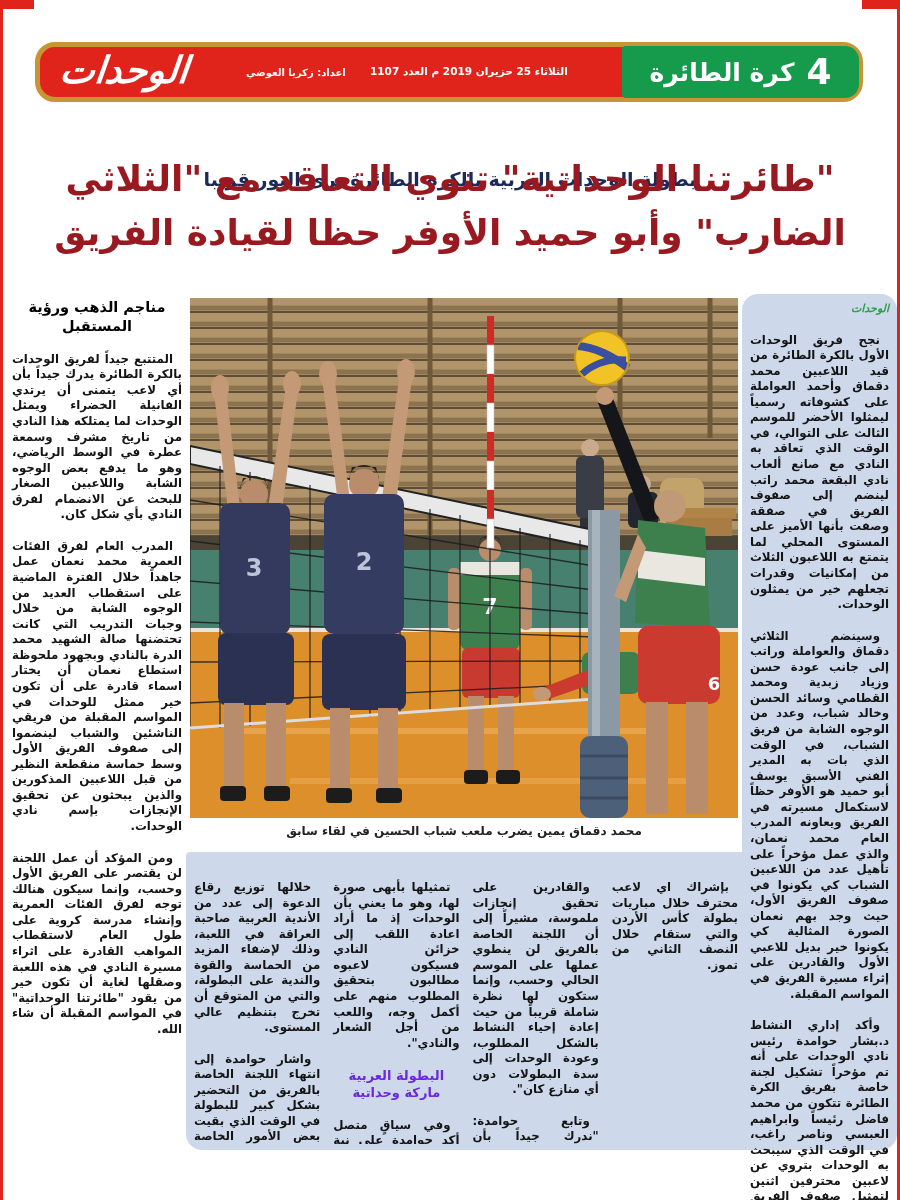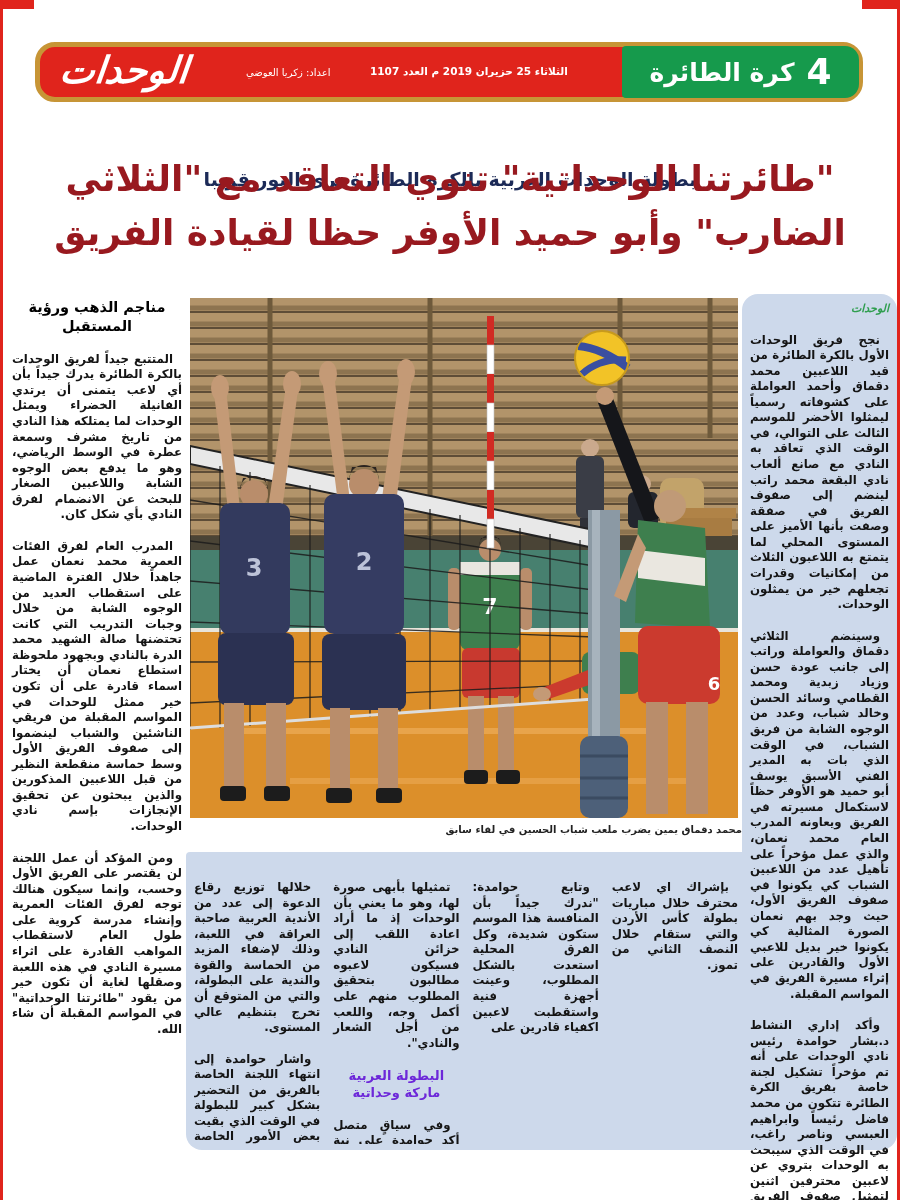--- a/index.html
+++ b/index.html
@@ -9,38 +9,38 @@
   .edge-v{position:absolute;top:0;width:3px;height:1200px;background:#e0241c;}
   .edge-h{position:absolute;top:0;height:9px;background:#e0241c;}
   
   .masthead{position:absolute;left:35px;top:42px;width:828px;height:60px;
             background:#e0241c;border:5px solid #c79536;border-radius:20px;box-sizing:border-box;}
   .mast-green{position:absolute;right:-1px;top:-1px;height:52px;width:237px;background:#169a4c;
               border-radius:4px 14px 14px 4px;display:flex;align-items:center;justify-content:center;gap:12px;}
   .mast-num{color:#fff;font-size:36px;font-weight:bold;line-height:1;}
   .mast-section{color:#ffffff;font-size:25px;font-weight:bold;line-height:1;}
   .mast-date{position:absolute;left:330px;top:18px;color:#fff;font-size:10.5px;font-weight:bold;direction:rtl;}
-  .mast-prep{position:absolute;left:206px;top:20px;color:#fff;font-size:10px;font-weight:normal;direction:rtl;}
+  .mast-prep{position:absolute;left:206px;top:20px;color:#fff;font-size:10px;font-weight:bold;direction:rtl;}
   .mast-logo{position:absolute;left:20px;top:2px;color:#fff;font-size:37px;font-weight:bold;
              font-style:italic;transform:skewX(-6deg);direction:rtl;}
   
   .kicker{position:absolute;left:0;top:124px;width:100%;text-align:center;
           color:#1c2a57;font-size:19px;font-weight:bold;direction:rtl;margin-top:44px;}
   .headline{position:absolute;left:0;top:152px;width:100%;text-align:center;color:#98191f;
             font-weight:bold;font-size:36px;line-height:1.5;direction:rtl;}
   
   .panel-side{position:absolute;left:742px;top:294px;width:155px;height:558px;
               background:#cdd9eb;border-radius:16px 16px 0 0;}
   .panel-bottom{position:absolute;left:186px;top:852px;width:711px;height:298px;
                 background:#cdd9eb;border-radius:4px 0 16px 16px;}
   
   .photo-block{position:absolute;left:186px;top:294px;width:556px;height:558px;background:#fff;}
   .photo-frame{position:absolute;left:4px;top:4px;width:548px;height:520px;overflow:hidden;background:#9b8a6d;}
-  .caption{position:absolute;left:0;top:530px;width:100%;text-align:right;
-           font-size:10px;font-weight:bold;color:#222;direction:rtl;}
+  .caption{position:absolute;left:0;top:530px;width:100%;text-align:center;
+           font-size:12px;font-weight:bold;color:#222;direction:rtl;}
   
   .body-text p{margin:16px 0 3px 0;text-indent:9px;}
   .body-text{font-size:11.8px;font-weight:bold;line-height:1.32;color:#141414;
              text-align:justify;direction:rtl;}
   .left-col{position:absolute;left:12px;top:298px;width:170px;}
   .col-head{font-size:14.5px;font-weight:bold;text-align:center;color:#000;
             margin:0 0 4px 0;direction:rtl;line-height:1.3;}
   .side-col{position:absolute;left:750px;top:302px;width:139px;}
   .side-tag{color:#2f9e4f;font-size:11px;font-weight:bold;font-style:italic;
             text-align:right;margin:0 0 5px 0;direction:rtl;}
@@ -227,20 +227,21 @@
     <p>وسينضم الثلاثي دقماق والعواملة وراتب إلى جانب عودة حسن وزياد زبدية ومحمد القطامي وسائد الحسن وخالد شباب، وعدد من الوجوه الشابة من فريق الشباب، في الوقت الذي بات به المدير الفني الأسبق يوسف أبو حميد هو الأوفر حظاً لاستكمال مسيرته في الفريق ويعاونه المدرب العام محمد نعمان، والذي عمل مؤخراً على تأهيل عدد من اللاعبين الشباب كي يكونوا في صفوف الفريق الأول، حيث وجد بهم نعمان الصورة المثالية كي يكونوا خير بديل للاعبي الأول والقادرين على إثراء مسيرة الفريق في المواسم المقبلة.</p>
     <p>وأكد إداري النشاط د.بشار حوامدة رئيس نادي الوحدات على أنه تم مؤخراً تشكيل لجنة خاصة بفريق الكرة الطائرة تتكون من محمد فاضل رئيساً وابراهيم العبسي وناصر راغب، في الوقت الذي سيبحث به الوحدات بتروي عن لاعبين محترفين اثنين لتمثيل صفوف الفريق في بطولة الدوري والتي ستنطلق خلال أب المقبل، في الوقت الذي تنص به تعليمات اتحاد اللعبة على عدم السماح لأي نادي</p>
   </div>
 
   <div class="bottom-cols body-text">
     <div class="tcol">
       <p>بإشراك اي لاعب محترف خلال مباريات بطولة كأس الأردن والتي ستقام خلال النصف الثاني من تموز.</p>
 
     </div>
     <div class="tcol">
+      <p>والقادرين على تحقيق إنجازات ملموسة، مشيراً إلى أن اللجنة الخاصة بالفريق لن ينطوي عملها على الموسم الحالي وحسب، وإنما ستكون لها نظرة شاملة قريباً من حيث إعادة إحياء النشاط بالشكل المطلوب، وعودة الوحدات إلى سدة البطولات دون أي منازع كان".</p>
       <p>وتابع حوامدة: "ندرك جيداً بأن المنافسة هذا الموسم ستكون شديدة، وكل الفرق المحلية استعدت بالشكل المطلوب، وعينت أجهزة فنية واستقطبت لاعبين اكفياء قادرين على</p>
     </div>
     <div class="tcol">
       <p>تمثيلها بأبهى صورة لها، وهو ما يعني بأن الوحدات إذ ما أراد اعادة اللقب إلى خزائن النادي فسيكون لاعبوه مطالبون بتحقيق المطلوب منهم على أكمل وجه، واللعب من أجل الشعار والنادي".</p>
       <p class="subhead">البطولة العربية ماركة وحداتية</p>
       <p>وفي سياقٍ متصل أكد حوامدة على نية الوحدات تدشين بطولته العربية الأولى بالكرة الطائرة والتي سيحتضنها النادي على صالة الشهيد محمد الدرة بنادي الوحدات، وسيتم من</p>
     </div>
     <div class="tcol">
       <p>خلالها توزيع رقاع الدعوة إلى عدد من الأندية العربية صاحبة العراقة في اللعبة، وذلك لإضفاء المزيد من الحماسة والقوة والندية على البطولة، والتي من المتوقع أن تخرج بتنظيم عالي المستوى.</p>
       <p>واشار حوامدة إلى انتهاء اللجنة الخاصة بالفريق من التحضير بشكل كبير للبطولة في الوقت الذي بقيت بعض الأمور الخاصة والتنظيمية والتي سيتم الانتهاء منها قريباً لغاية إعلان انطلاقة بطولة الوحدات العربية.</p>

